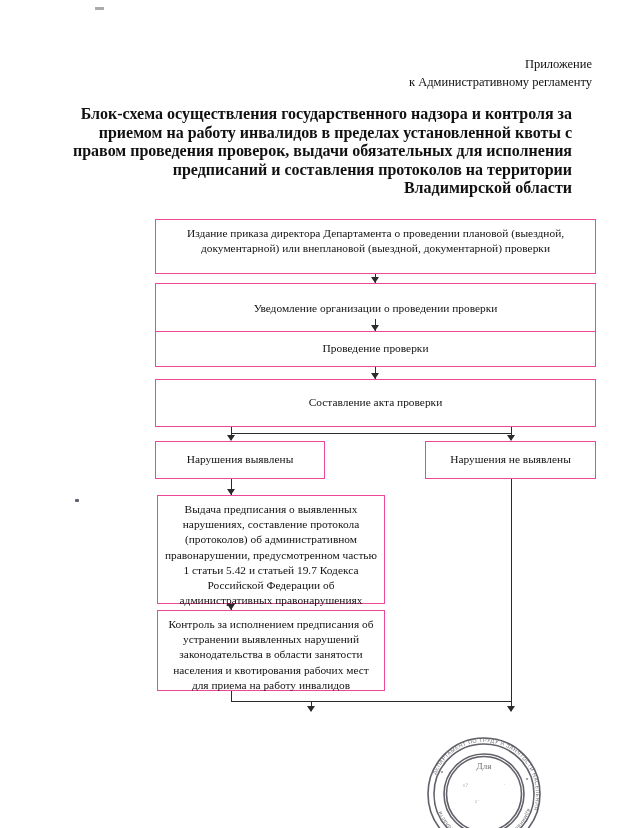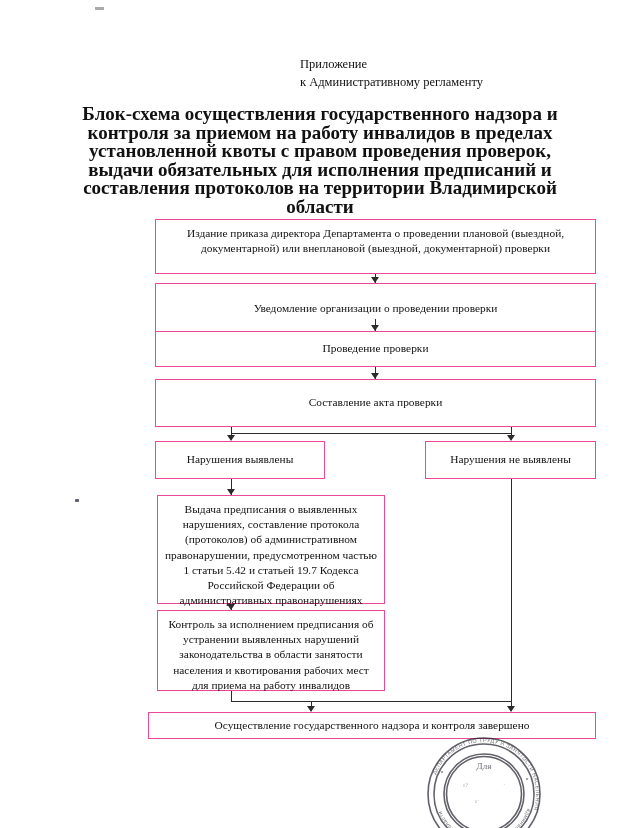--- a/index.html
+++ b/index.html
@@ -39,35 +39,35 @@
     opacity: 0.8;
     border-radius: 1px;
   }
 
   
   .appendix {
     position: absolute;
     left: 300px;
     top: 55px;
     width: 292px;
-    text-align: left;
+    text-align: right;
     font-size: 12.5px;
     line-height: 18px;
     white-space: nowrap;
   }
   .appendix div { display: block; }
 
   
   .doc-title {
     position: absolute;
     left: 68px;
     top: 105px;
     width: 504px;
-    text-align: center;
-    font-size: 19px;
+    text-align: right;
+    font-size: 16px;
     font-weight: bold;
     line-height: 18.6px;
   }
 
   
   .flow {
     position: absolute;
     left: 0;
     top: 0;
     width: 640px;
@@ -191,23 +191,20 @@
     </div>
 
     <div class="conn v" style="left:231px; top:691px; height:10px;"></div>
     <div class="conn h" style="left:231px; top:701px; width:280px;"></div>
     <div class="conn v" style="left:311px; top:701px; height:10px;"></div>
     <div class="arrow" style="left:307px; top:706px;"></div>
 
     <div class="conn v" style="left:511px; top:479px; height:232px;"></div>
     <div class="arrow" style="left:507px; top:706px;"></div>
 
-    <div class="node middle" style="left:148px; top:712px; width:448px; height:27px;">
-      <span class="txt">Осуществление государственного надзора и контроля завершено</span>
-    </div>
   </div>
 
   <div class="stamp">
     <svg width="134" height="134" viewBox="0 0 134 134" aria-hidden="true">
       <defs>
         <path id="arcOuter" d="M 67,67 m -52,0 a 52,52 0 1,1 104,0 a 52,52 0 1,1 -104,0"></path>
         <path id="arcInnerTxt" d="M 67,67 m -46,0 a 46,46 0 1,1 92,0 a 46,46 0 1,1 -92,0"></path>
       </defs>
       <g fill="none" stroke="#1d1d28" stroke-width="1.6" opacity="0.85">
         <circle cx="67" cy="67" r="56"></circle>

